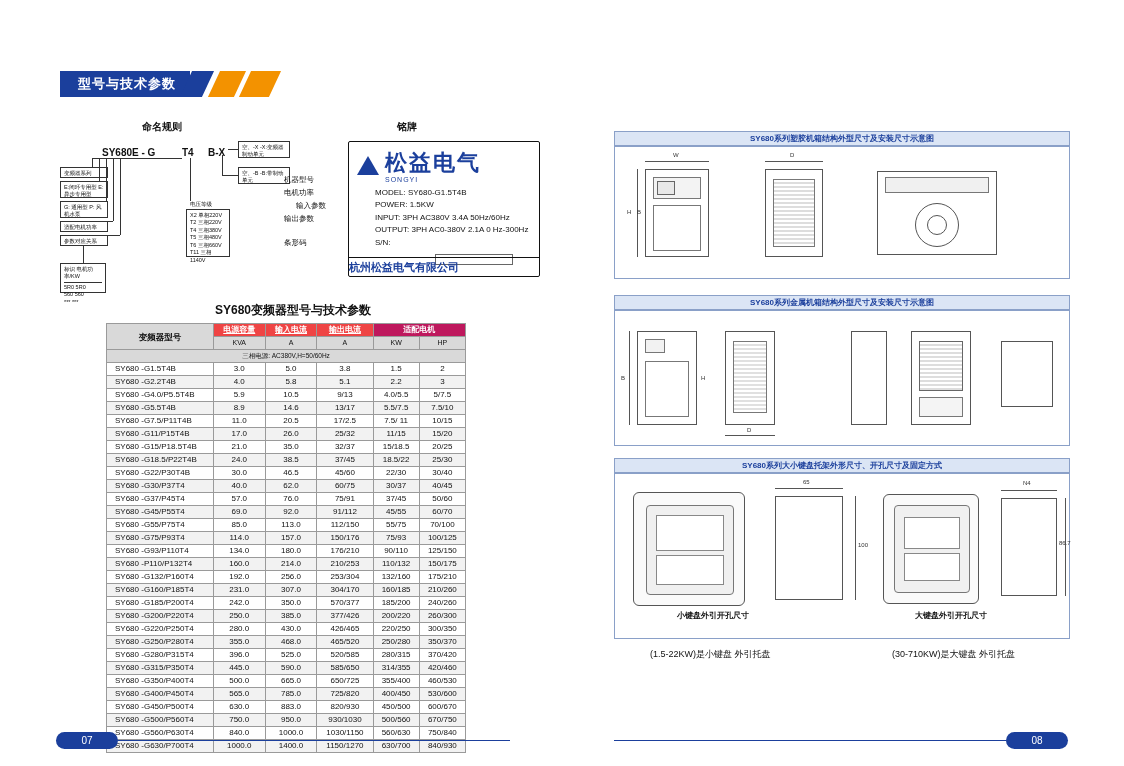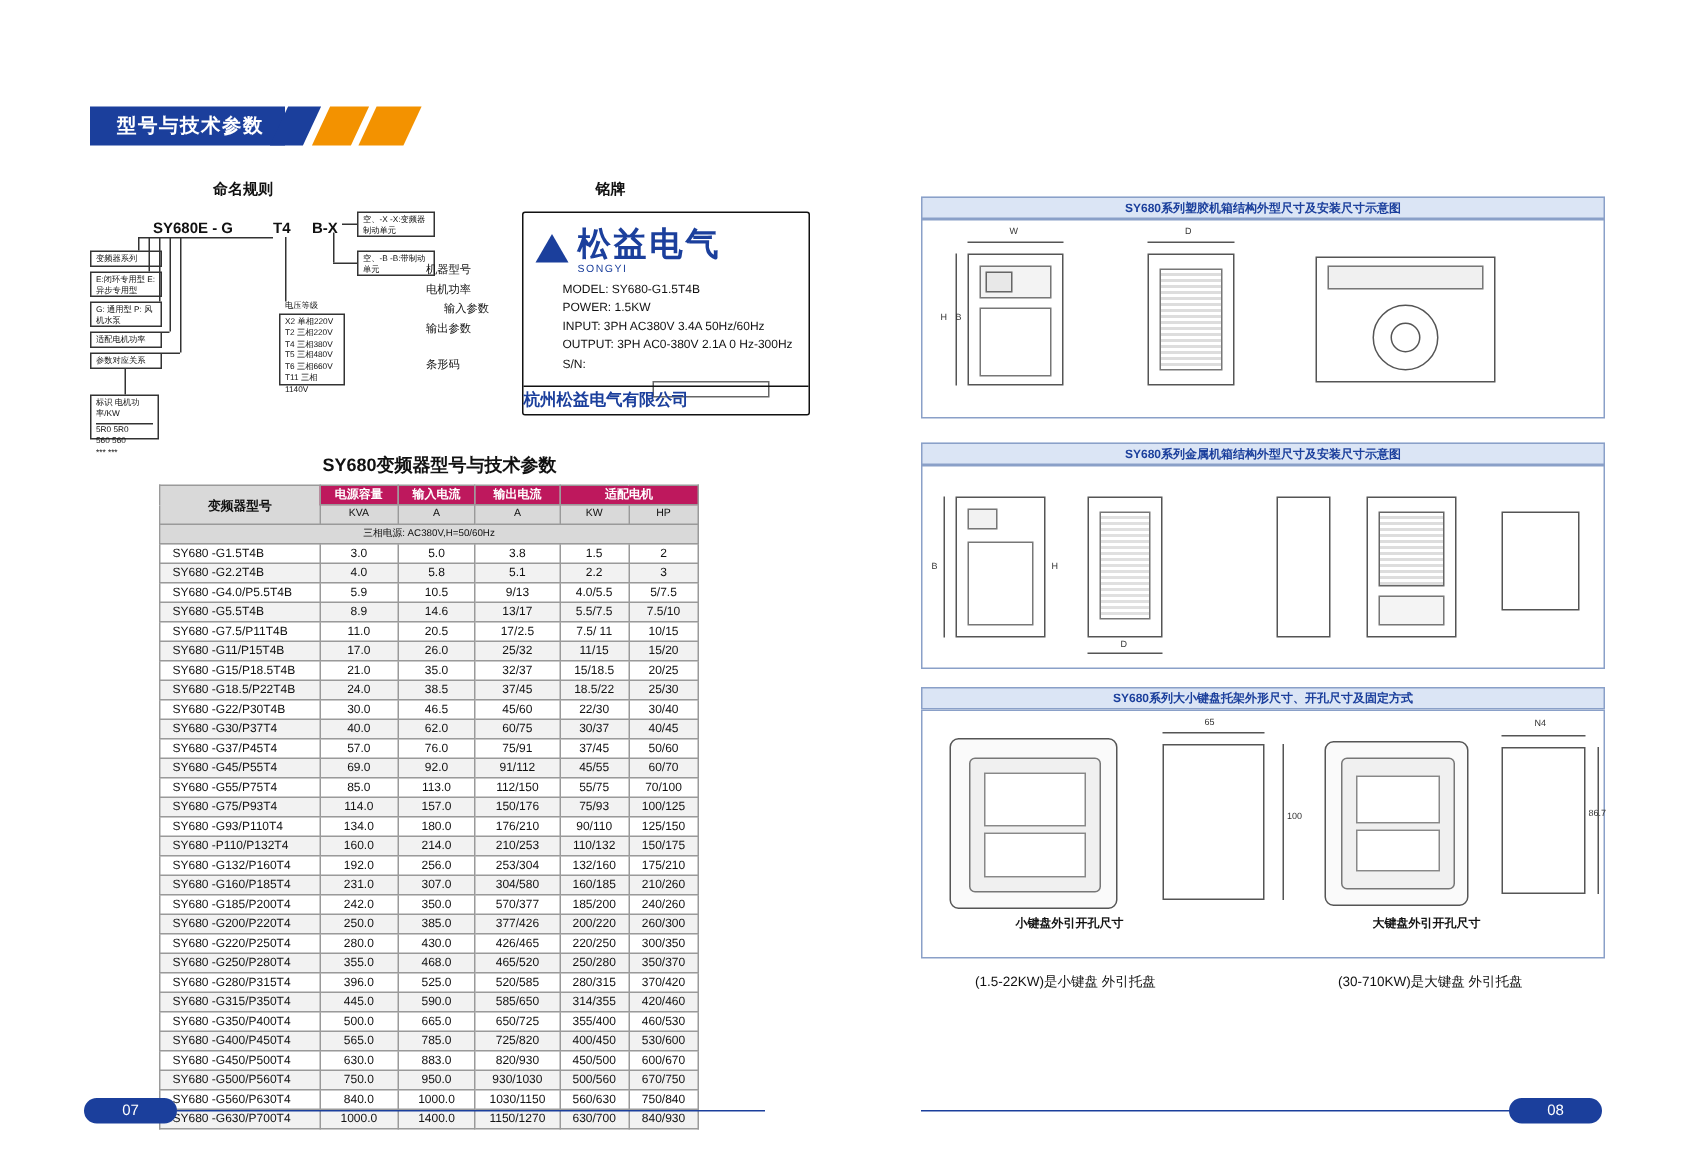--- a/index.html
+++ b/index.html
@@ -45,21 +45,21 @@
   .plate-logo{font-size:22px;font-weight:bold;color:#1b3f9c;letter-spacing:2px;}
   .plate-l{font-size:8px;line-height:1.55;}
   .plate-b{font-size:11px;font-weight:bold;color:#1b3f9c;border-top:1px solid #111;}
   .tri{width:0;height:0;border-left:11px solid transparent;border-right:11px solid transparent;border-bottom:19px solid #1b3f9c;}
 
   
   table.spec{position:absolute;border-collapse:collapse;font-size:8px;}
   table.spec td,table.spec th{border:1px solid #9a9a9a;padding:0;text-align:center;
       height:12px;line-height:12px;font-weight:normal;}
   table.spec .hdr1{background:#d9d9d9;font-weight:bold;font-size:8.5px;}
-  table.spec .hdr-blue{background:#be185d;color:#fff;font-weight:bold;font-size:8px;}
+  table.spec .hdr-blue{background:#ef4444;color:#fff;font-weight:bold;font-size:8px;text-decoration:underline;}
   table.spec .hdr-cyan{background:#be185d;color:#fff;font-weight:bold;font-size:8px;}
   table.spec .hdr2{background:#d9d9d9;font-size:7px;}
   table.spec .model{text-align:left;padding-left:8px;}
   table.spec tr.alt td{background:#f2f2f2;}
 
   
   .panel{position:absolute;border:1px solid #8aa0c8;box-sizing:border-box;background:#fff;}
   .panel-cap{position:absolute;background:#dbe5f5;border:1px solid #8aa0c8;
      box-sizing:border-box;color:#1b3f9c;font-size:8px;font-weight:bold;
      display:flex;align-items:center;justify-content:center;}
@@ -332,21 +332,21 @@
             <td>192.0</td>
             <td>256.0</td>
             <td>253/304</td>
             <td>132/160</td>
             <td>175/210</td>
           </tr>
           <tr class="alt">
             <td class="model">SY680 -G160/P185T4</td>
             <td>231.0</td>
             <td>307.0</td>
-            <td>304/580</td>
+            <td>304/170</td>
             <td>160/185</td>
             <td>210/260</td>
           </tr>
           <tr>
             <td class="model">SY680 -G185/P200T4</td>
             <td>242.0</td>
             <td>350.0</td>
             <td>570/377</td>
             <td>185/200</td>
             <td>240/260</td>

